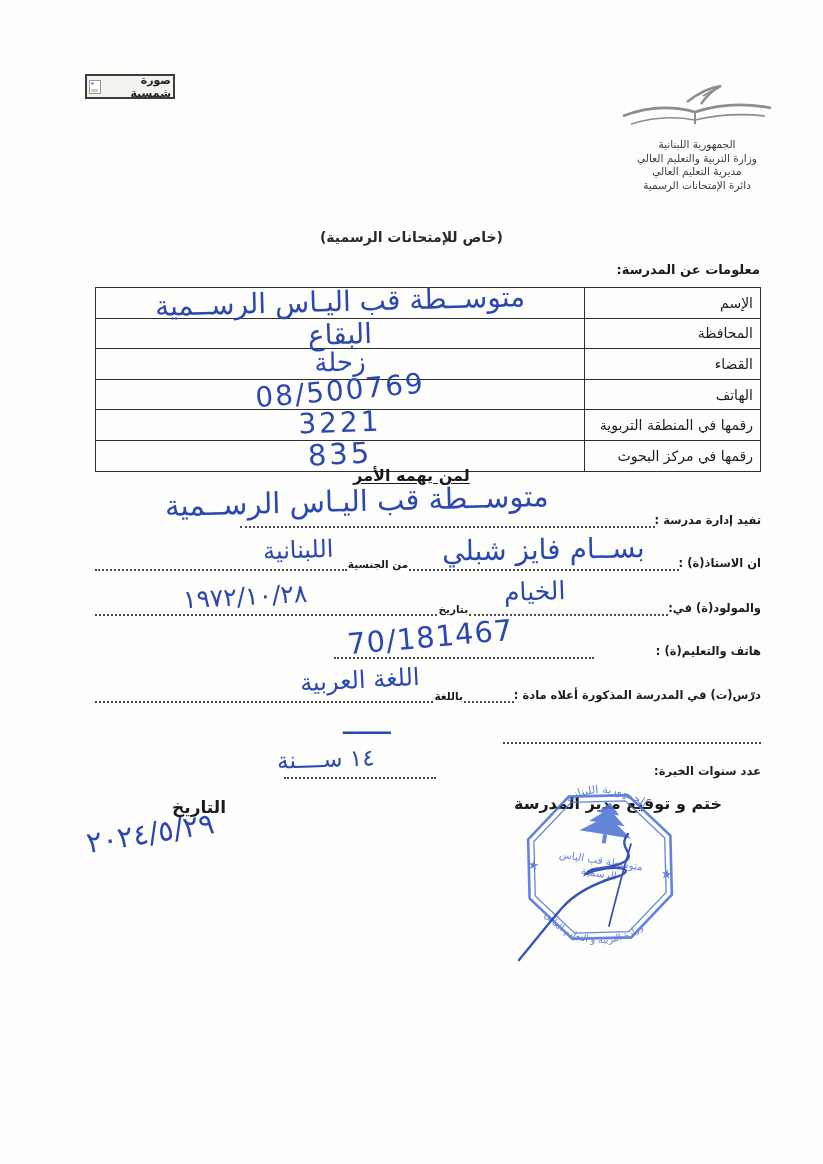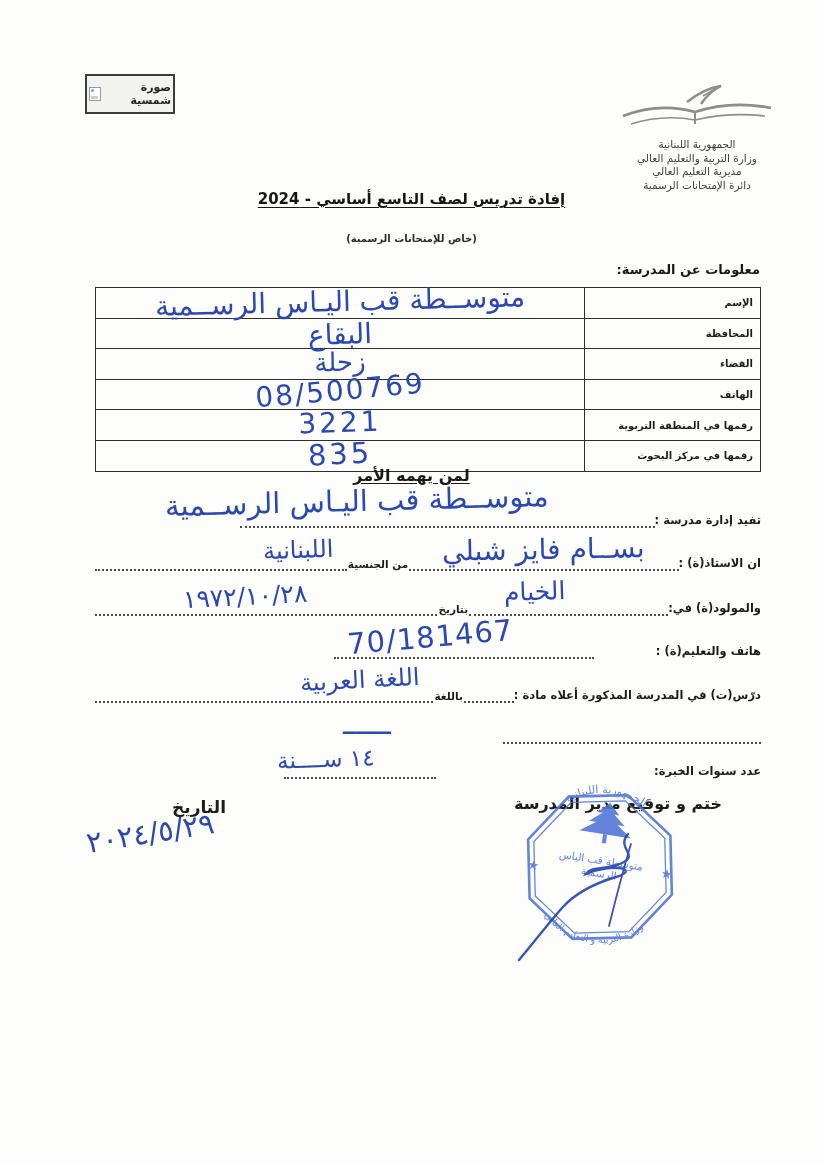--- a/index.html
+++ b/index.html
@@ -8,21 +8,21 @@
     background:#ffffff;
     font-family:"DejaVu Sans", sans-serif;
     position:relative;
     overflow:hidden;
     color:#1f1f1f;
   }
   .page{position:absolute;inset:0;background:#fdfdfb;}
 
   
   .photo-box{
-    position:absolute;left:85px;top:74px;width:90px;height:40px;
+    position:absolute;left:85px;top:74px;width:90px;height:25px;
     border:2px solid #3c3c3c;background:#f2f2ee;
     display:flex;align-items:center;justify-content:flex-end;
     direction:rtl;font-size:11px;font-weight:bold;color:#222;
     padding:0 2px;box-sizing:border-box;gap:2px;
   }
   .broken-img{
     width:10px;height:12px;border:1px solid #999;background:#fff;
     position:relative;flex:0 0 auto;
   }
   .broken-img::before{content:"";position:absolute;left:1px;top:1px;width:3px;height:3px;border-radius:50%;background:#7f9fd0;}
@@ -33,37 +33,37 @@
     position:absolute;top:84px;right:30px;width:192px;
     text-align:center;direction:rtl;
   }
   .letterhead .lh-line{font-size:10.5px;line-height:13.5px;color:#3d3d3d;}
   .logo-swoosh{display:block;margin:0 auto 2px auto;}
 
   
   .title-wrap{position:absolute;top:189px;left:0;width:100%;text-align:center;direction:rtl;}
   .doc-title{font-size:15px;font-weight:bold;color:#161616;text-decoration:underline;text-underline-offset:3px;}
   .subtitle-wrap{position:absolute;top:227px;left:0;width:100%;text-align:center;direction:rtl;}
-  .doc-subtitle{font-size:10px;font-weight:bold;color:#2a2a2a;}
+  .doc-subtitle{font-size:14px;font-weight:bold;color:#2a2a2a;}
 
   .section-heading{
     position:absolute;top:262px;right:63px;
     font-size:13px;font-weight:bold;direction:rtl;color:#191919;
   }
 
   
   table.school-table{
     position:absolute;left:95px;top:287px;width:666px;
     border-collapse:collapse;direction:rtl;table-layout:fixed;
   }
   .school-table td{
     border:1px solid #2e2e2e;height:29.6px;padding:0;vertical-align:middle;
   }
   .school-table td.lbl{
-    width:168px;font-size:10px;font-weight:bold;padding-right:7px;color:#1c1c1c;
+    width:168px;font-size:14px;font-weight:normal;padding-right:7px;color:#1c1c1c;
   }
   .school-table td.val{position:relative;overflow:visible;}
 
   
   .hw{
     color:#2b48b0;white-space:nowrap;pointer-events:none;
     font-family:"DejaVu Sans", sans-serif;
   }
   .tbl-hw{position:absolute;left:0;right:0;text-align:center;}
   .hw-school1{font-size:28px;top:-3px;transform:rotate(-1.5deg);}
@@ -135,23 +135,20 @@
       <path d="M6 32 Q42 18 78 28 Q114 16 154 24" fill="none" stroke="#8d8d8d" stroke-width="2.8"></path>
       <path d="M14 40 Q46 30 78 36 Q112 28 148 32" fill="none" stroke="#8d8d8d" stroke-width="1.6"></path>
       <path d="M78 28 L78 40" fill="none" stroke="#8d8d8d" stroke-width="2"></path>
     </svg>
     <div class="lh-line">الجمهورية اللبنانية</div>
     <div class="lh-line">وزارة التربية والتعليم العالي</div>
     <div class="lh-line">مديرية التعليم العالي</div>
     <div class="lh-line">دائرة الإمتحانات الرسمية</div>
   </div>
 
-  <div class="title-wrap">
-    <span class="doc-title">إفادة تدريس لصف التاسع أساسي - 2024</span>
-  </div>
   <div class="subtitle-wrap">
     <span class="doc-subtitle">(خاص للإمتحانات الرسمية)</span>
   </div>
 
   <div class="section-heading">معلومات عن المدرسة:</div>
 
   <table class="school-table">
     <tbody>
         <tr>
       <td class="lbl">الإسم</td>

